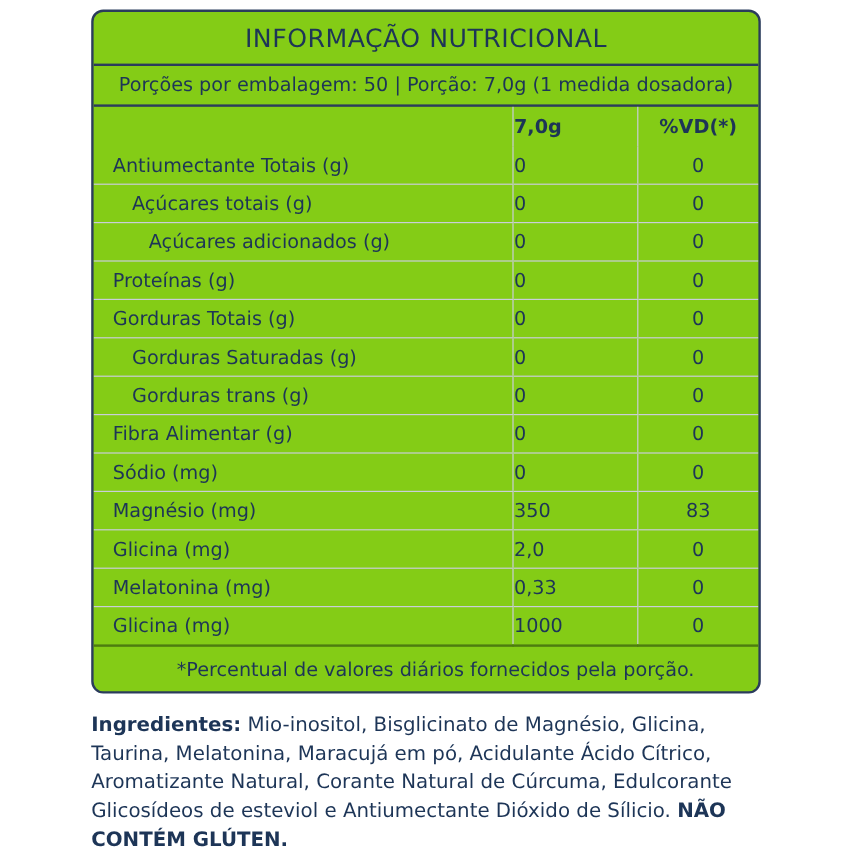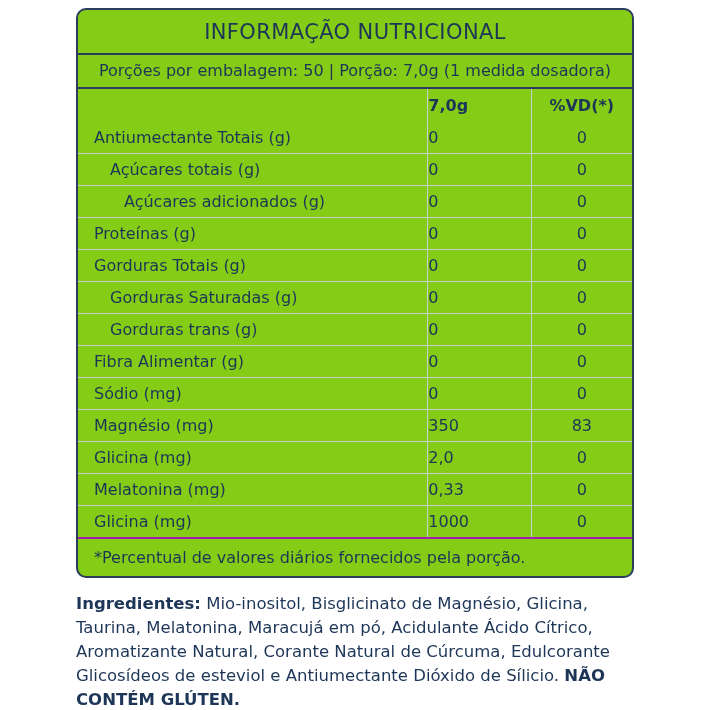--- a/index.html
+++ b/index.html
@@ -80,25 +80,25 @@
     border-left: 1px solid #c9ced8;
   }
   thead td {
     font-weight: bold;
     padding-top: 7px !important;
     padding-bottom: 7px !important;
   }
   .indent1 { padding-left: 32px !important; margin-top: 44px; }
   .indent2 { padding-left: 46px !important; }
   .footnote-row td {
-    border-top: 2px solid #a21caf;
+    border-top: 2px solid #4d7c0f;
     border-bottom: none !important;
     padding: 9px 0 9px 16px !important;
     font-size: 16px;
-    text-align: left;
+    text-align: center;
   }
 
   
   .ingredients {
     position: absolute;
     left: 76px;
     top: 592px;
     width: 560px;
     font-size: 16.5px;
     line-height: 1.45;

